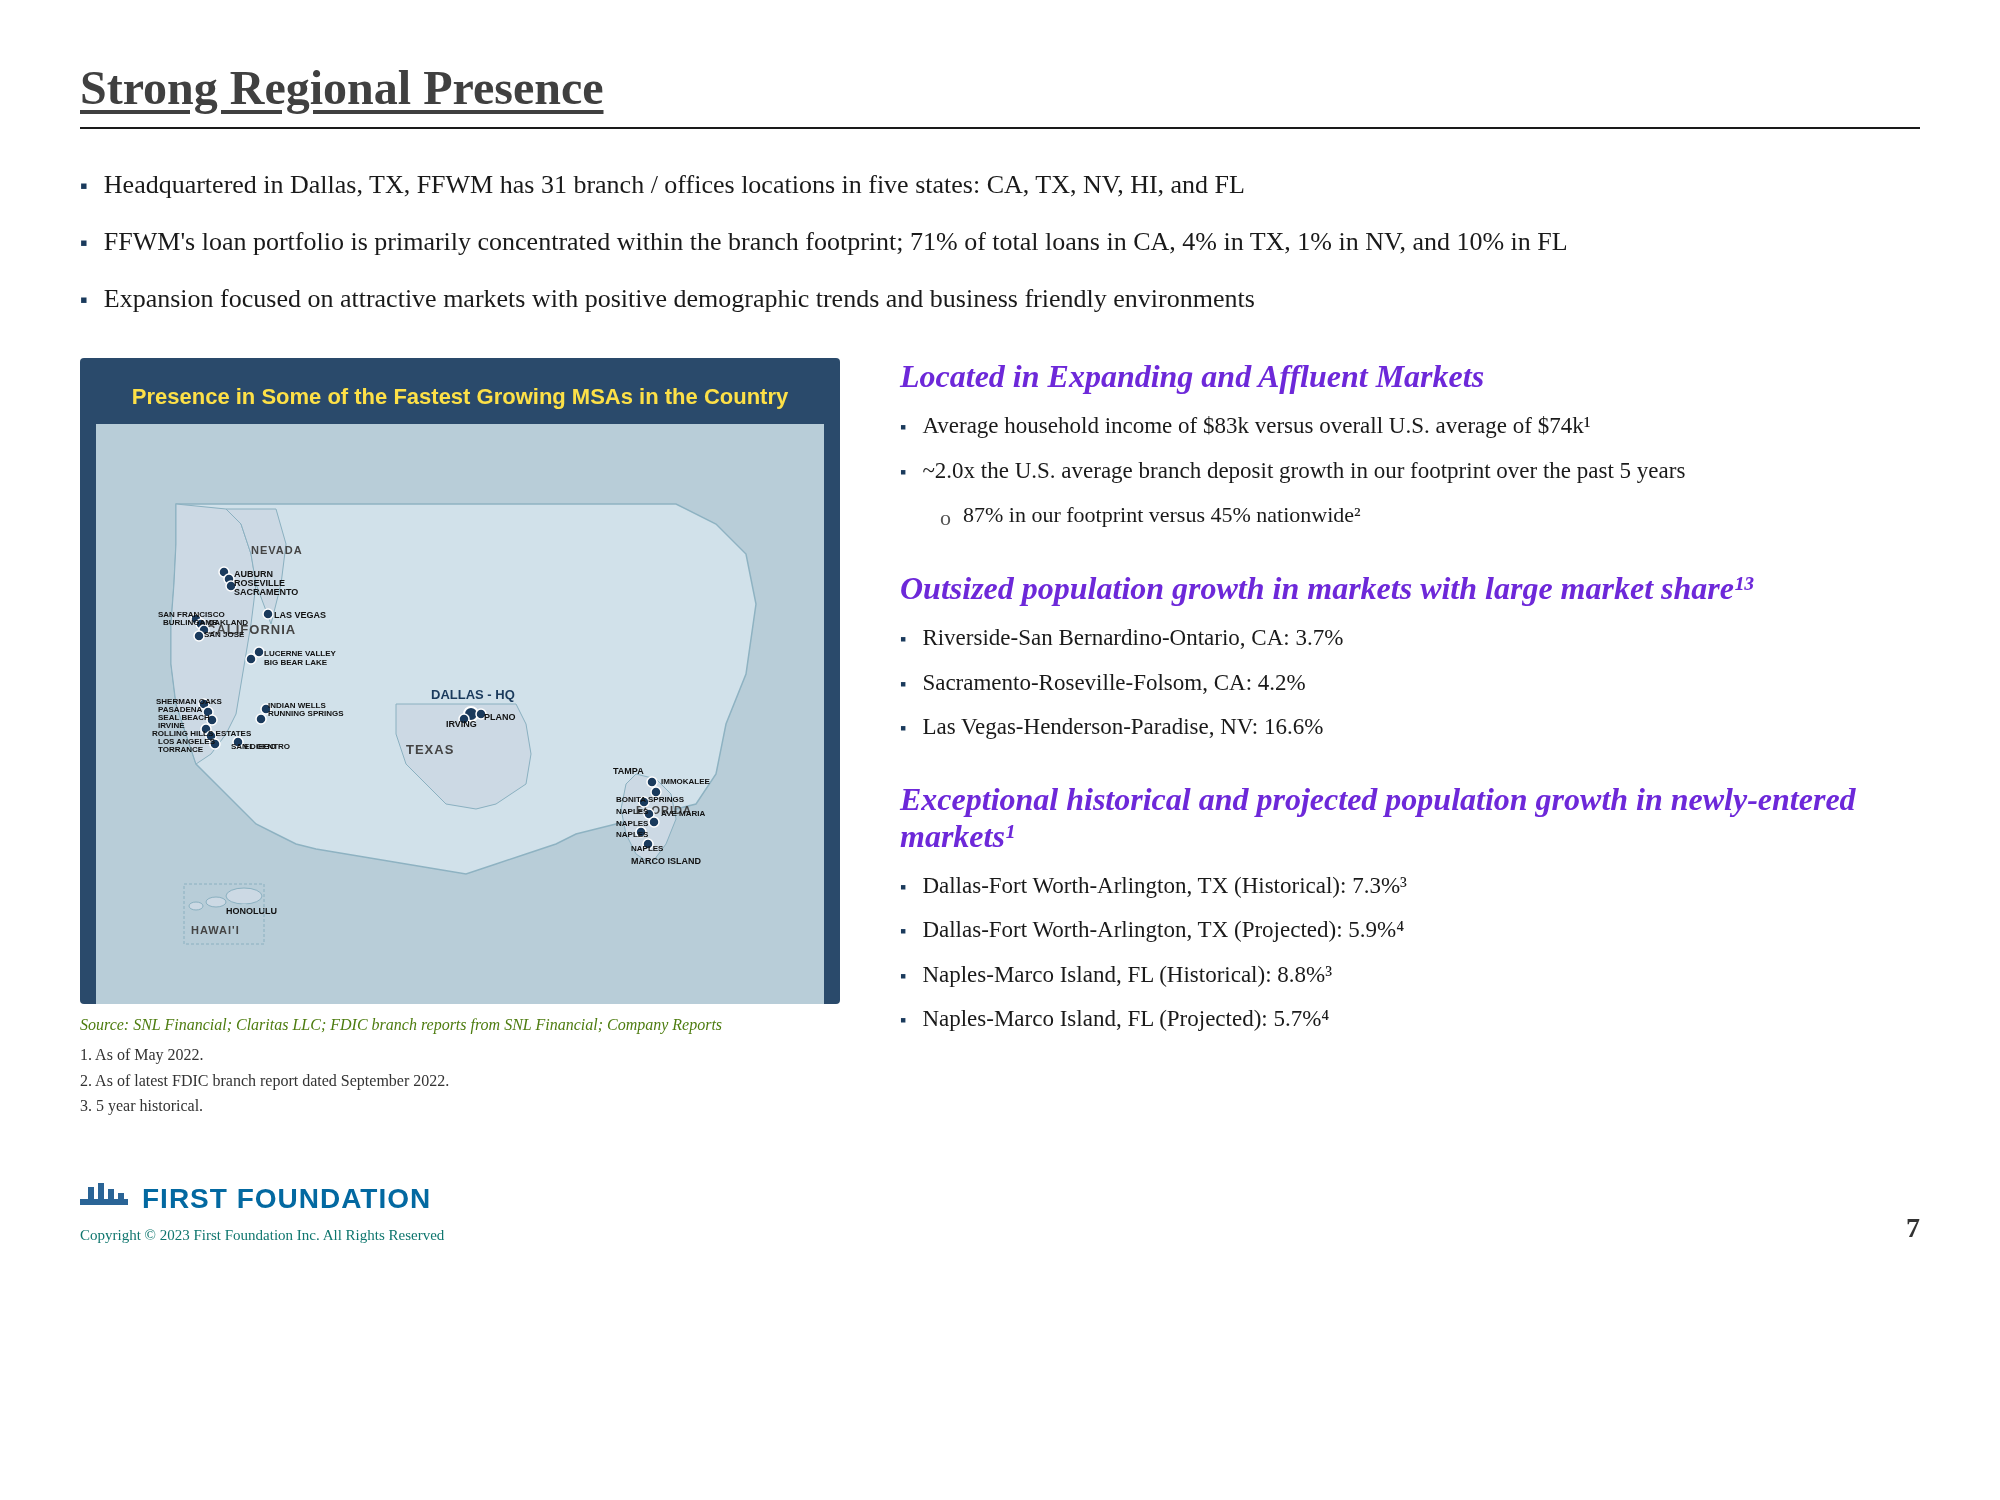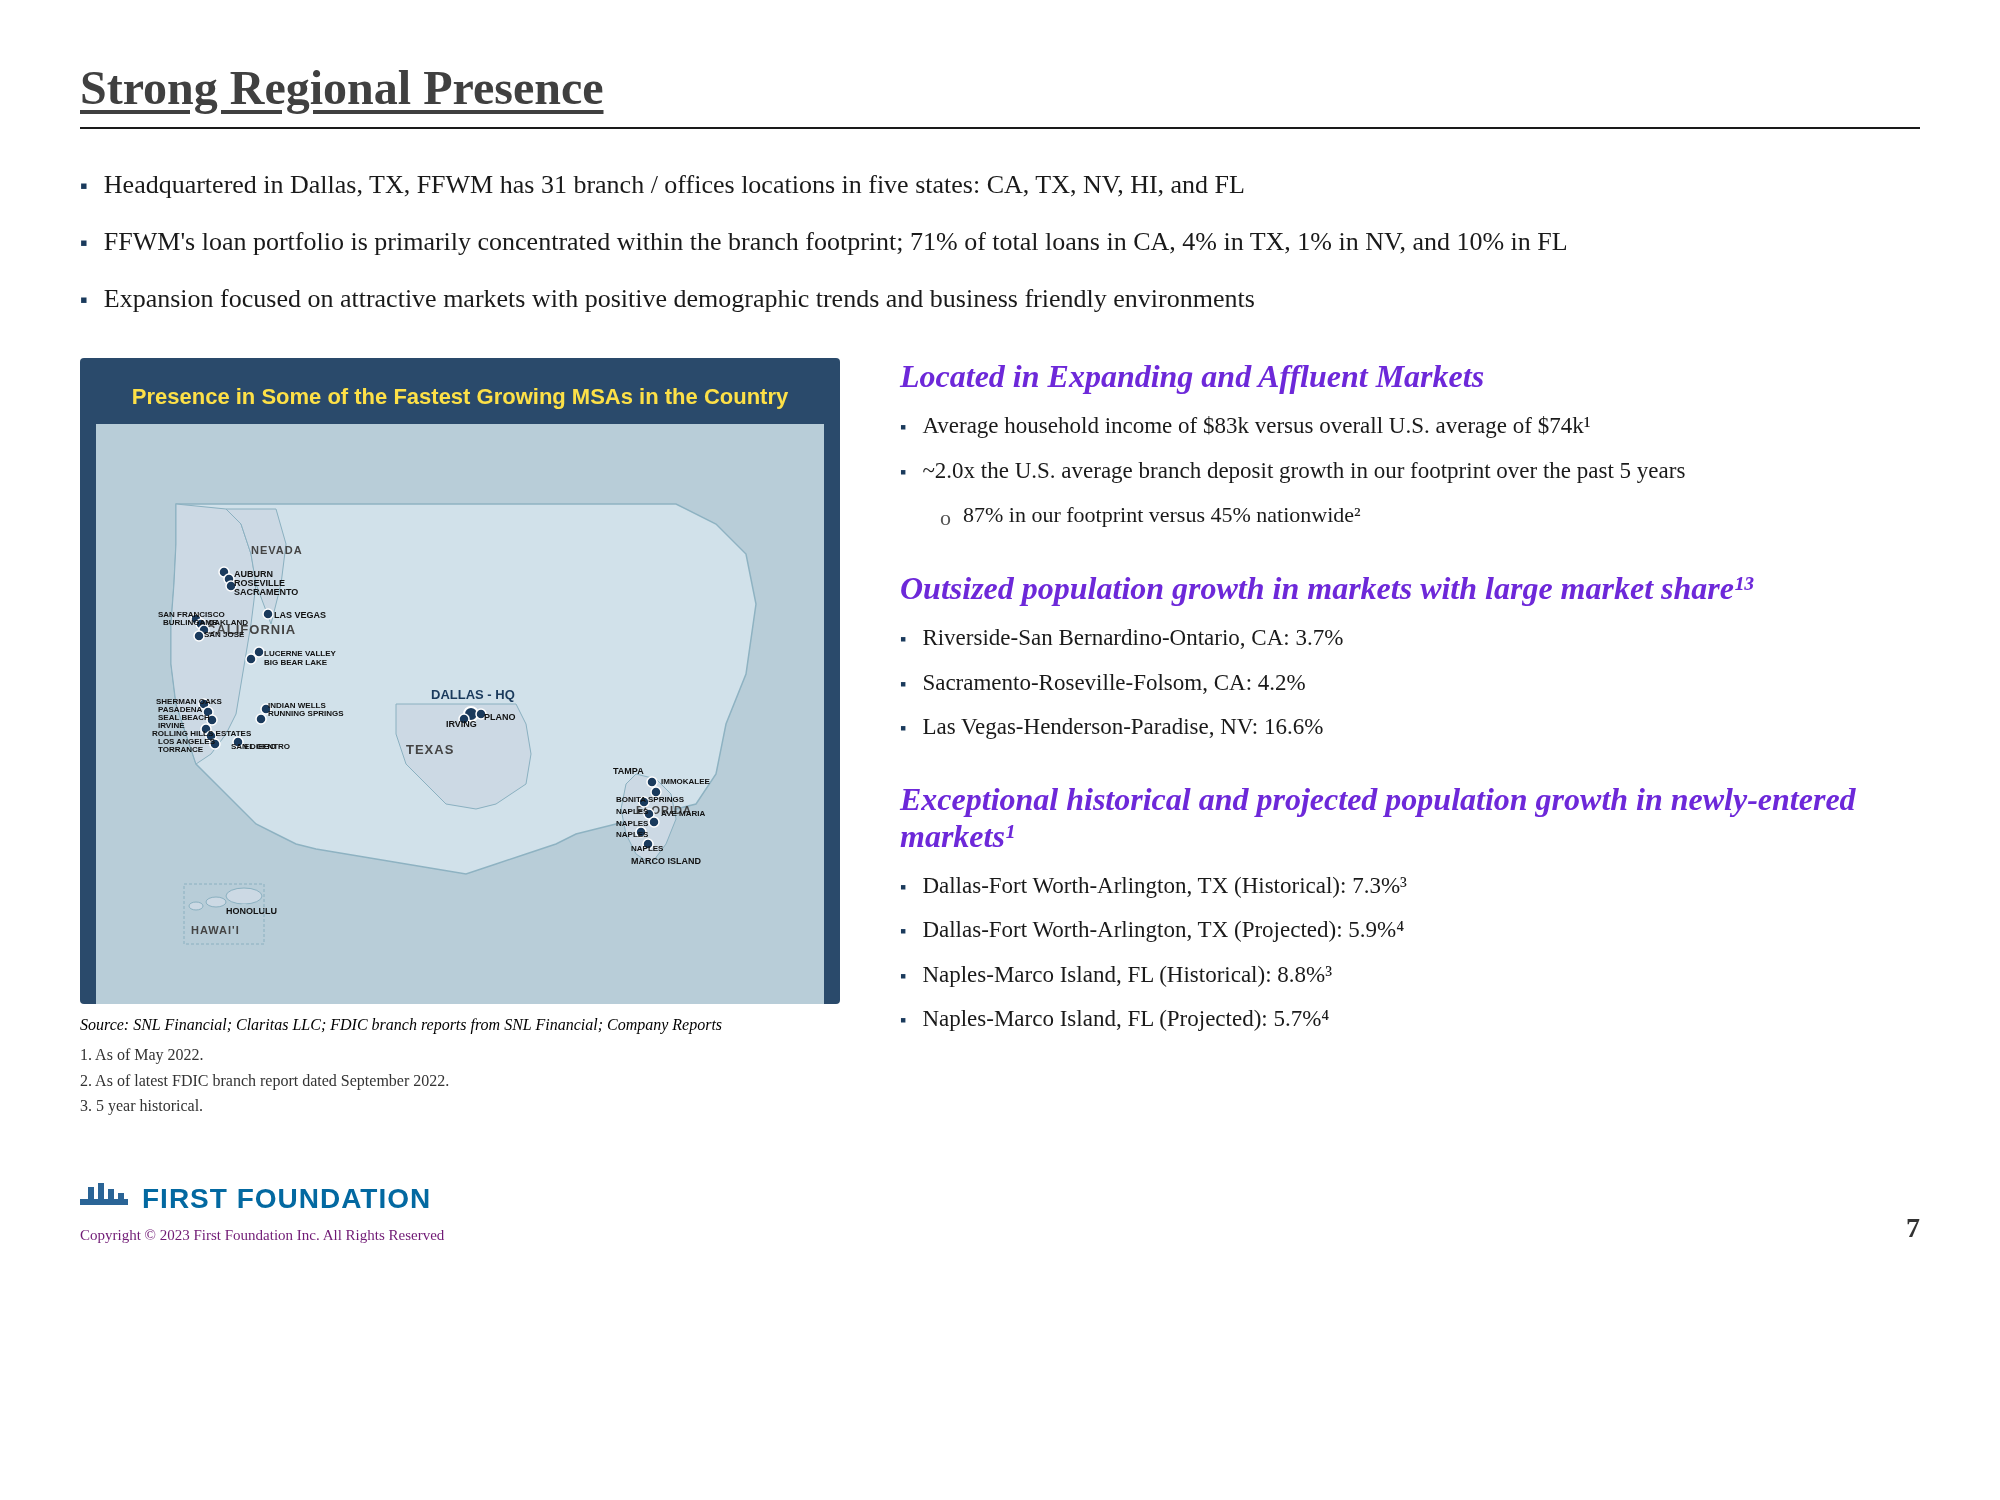--- a/index.html
+++ b/index.html
@@ -62,21 +62,21 @@
       padding: 10px 0 14px 0;
       font-family: Arial, sans-serif;
     }
     
     .map-svg {
       width: 100%;
       height: 100%;
     }
     .map-source {
       font-size: 16px;
-      color: #000000;
+      color: #4d7c0f;
       margin-top: 12px;
       font-style: italic;
     }
     .footnotes {
       margin-top: 8px;
       font-size: 16px;
       color: #333;
       line-height: 1.6;
     }
     .right-section {
@@ -136,21 +136,21 @@
     }
     .logo-text {
       font-size: 28px;
       font-weight: bold;
       color: #0369a1;
       font-family: Arial, sans-serif;
       letter-spacing: 1px;
     }
     .copyright {
       font-size: 15px;
-      color: #701a75;
+      color: #0f766e;
     }
     .page-number {
       font-size: 28px;
       color: #333;
       font-weight: bold;
     }
     
     .us-map {
       position: relative;
       width: 728px;

